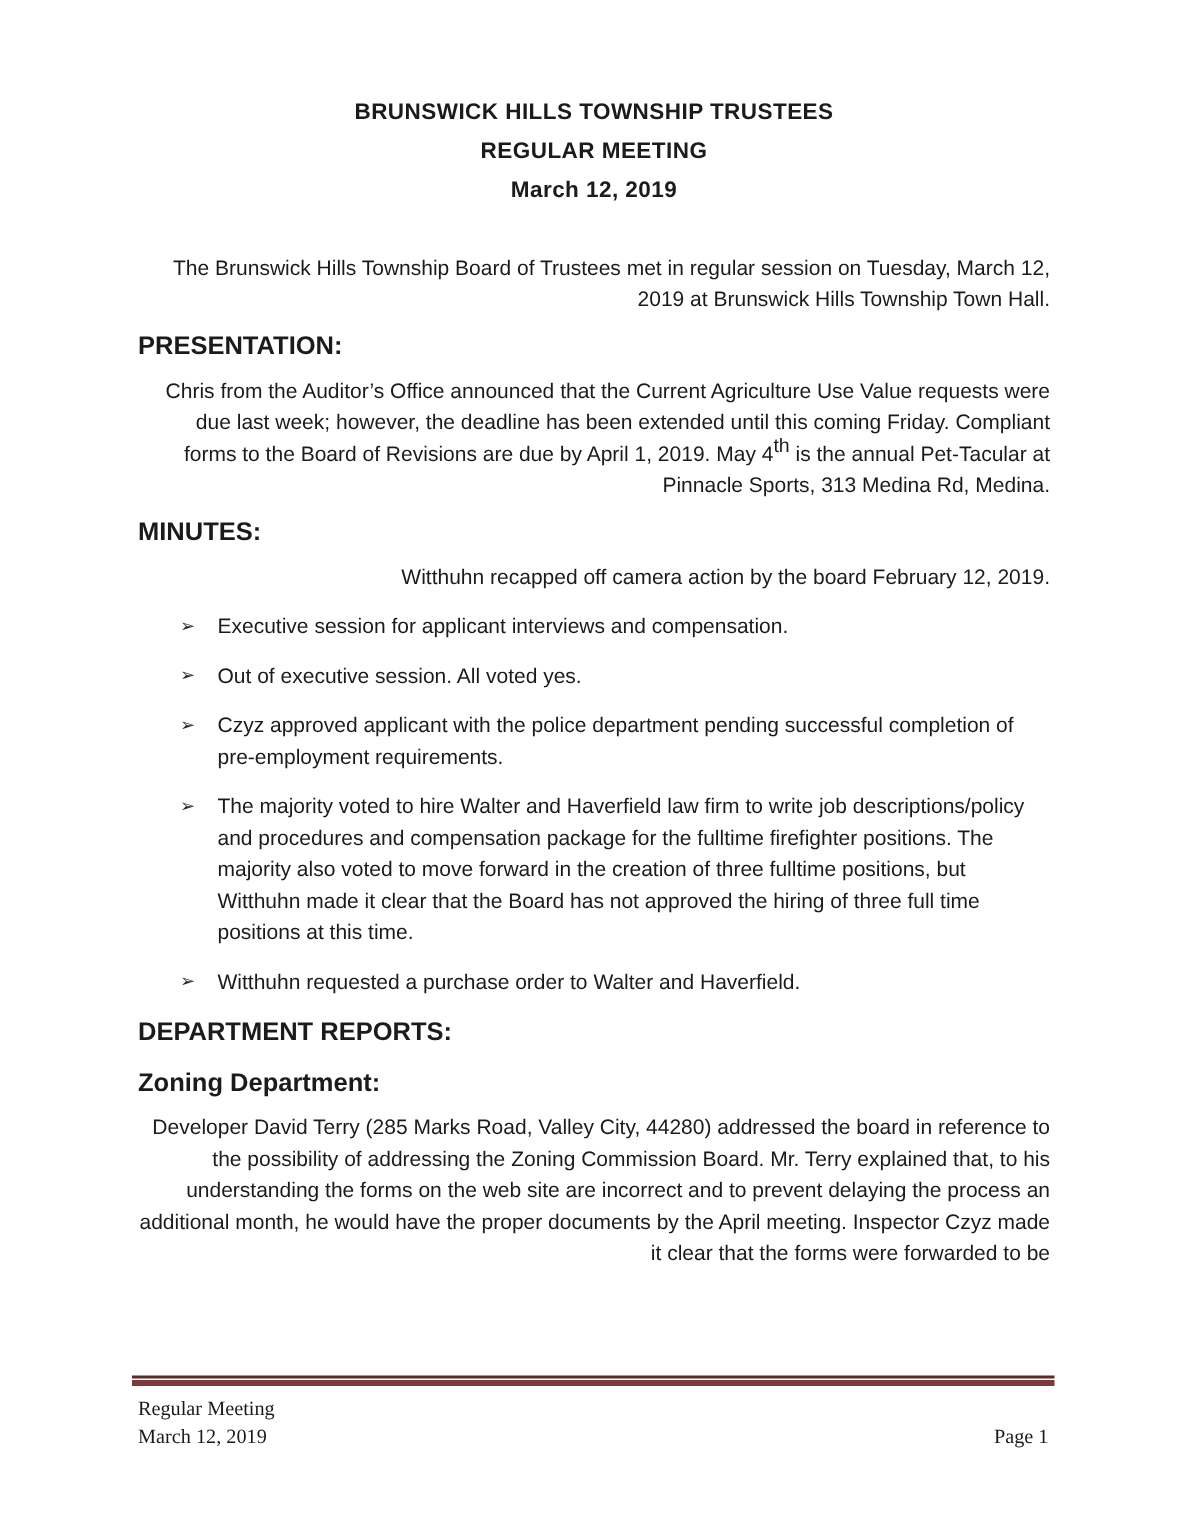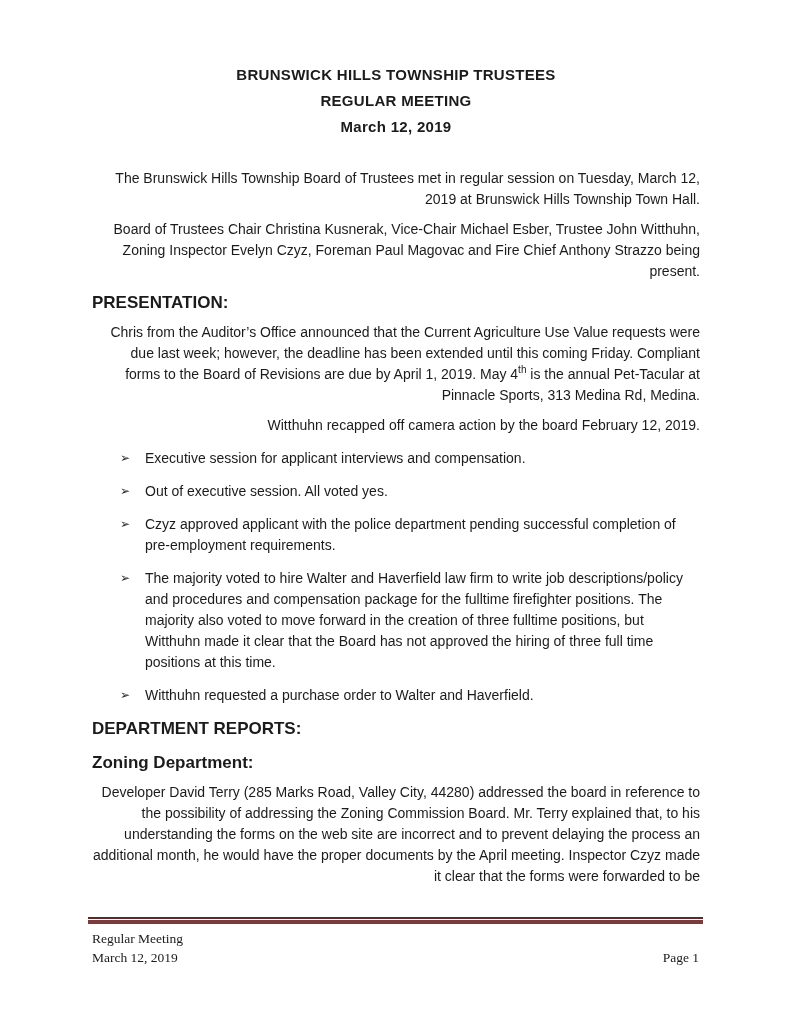--- a/index.html
+++ b/index.html
@@ -16,21 +16,21 @@
     padding: 62px 91px 0 92px; 
   }
   .doc-title { text-align: center; font-weight: bold; font-size: 15px; line-height: 26px; letter-spacing: 0.3px; }
   .doc-body { margin-top: 28px; font-size: 14px; line-height: 21px; }
   .doc-body p { margin: 9px 0; text-align: right; }
   .doc-body p:first-child { margin-top: 0; }
   h2.section-heading, h3.sub-heading {
     font-size: 17px; line-height: 21px; font-weight: bold; margin: 10px 0 9px 0;
   }
   h3.sub-heading { margin-top: 13px; }
-  sup.ordinal { font-size: 10px; vertical-align: super; line-height: 0; }
+  sup.ordinal { font-size: 13px; vertical-align: super; line-height: 0; }
   ul.arrow-list { list-style: none; margin: 12px 0 10px 0; }
   ul.arrow-list li { display: flex; margin: 0 0 12px 0; }
   ul.arrow-list .marker {
     flex: 0 0 53px;
     padding-left: 28px;
     font-size: 12px;
     line-height: 21px;
     color: #2a2a2a;
   }
   ul.arrow-list .li-text { flex: 1 1 auto; }
@@ -62,25 +62,25 @@
 
     <div class="doc-title">
       <div>BRUNSWICK HILLS TOWNSHIP TRUSTEES</div>
       <div>REGULAR MEETING</div>
       <div>March 12, 2019</div>
     </div>
 
     <div class="doc-body">
 
       <p>The Brunswick Hills Township Board of Trustees met in regular session on Tuesday, March 12, 2019 at Brunswick Hills Township Town Hall.</p>
-      <p>Board of Trustees Chair Christina Kusnerak, Vice-Chair Michael Esber, Trustee John Witthuhn, Zoning Inspector Evelyn Czyz, Foreman Paul Magovac and Fire Chief Anthony Strazzo being present.</p>
 
       <h2 class="section-heading">PRESENTATION:</h2>
       <p><span>Chris from the Auditor’s Office announced that the Current Agriculture Use Value requests were due last week; however, the deadline has been extended until this coming Friday. Compliant forms to the Board of Revisions are due by April 1, 2019. May 4</span><sup class="ordinal">th</sup><span> is the annual Pet-Tacular at Pinnacle Sports, 313 Medina Rd, Medina.</span></p>
 
+      <h2 class="section-heading">MINUTES:</h2>
       <p>Witthuhn recapped off camera action by the board February 12, 2019.</p>
 
       <ul class="arrow-list">
         <li>
           <span class="marker">➢</span>
           <span class="li-text">Executive session for applicant interviews and compensation.</span>
         </li>
         <li>
           <span class="marker">➢</span>
           <span class="li-text">Out of executive session. All voted yes.</span>

